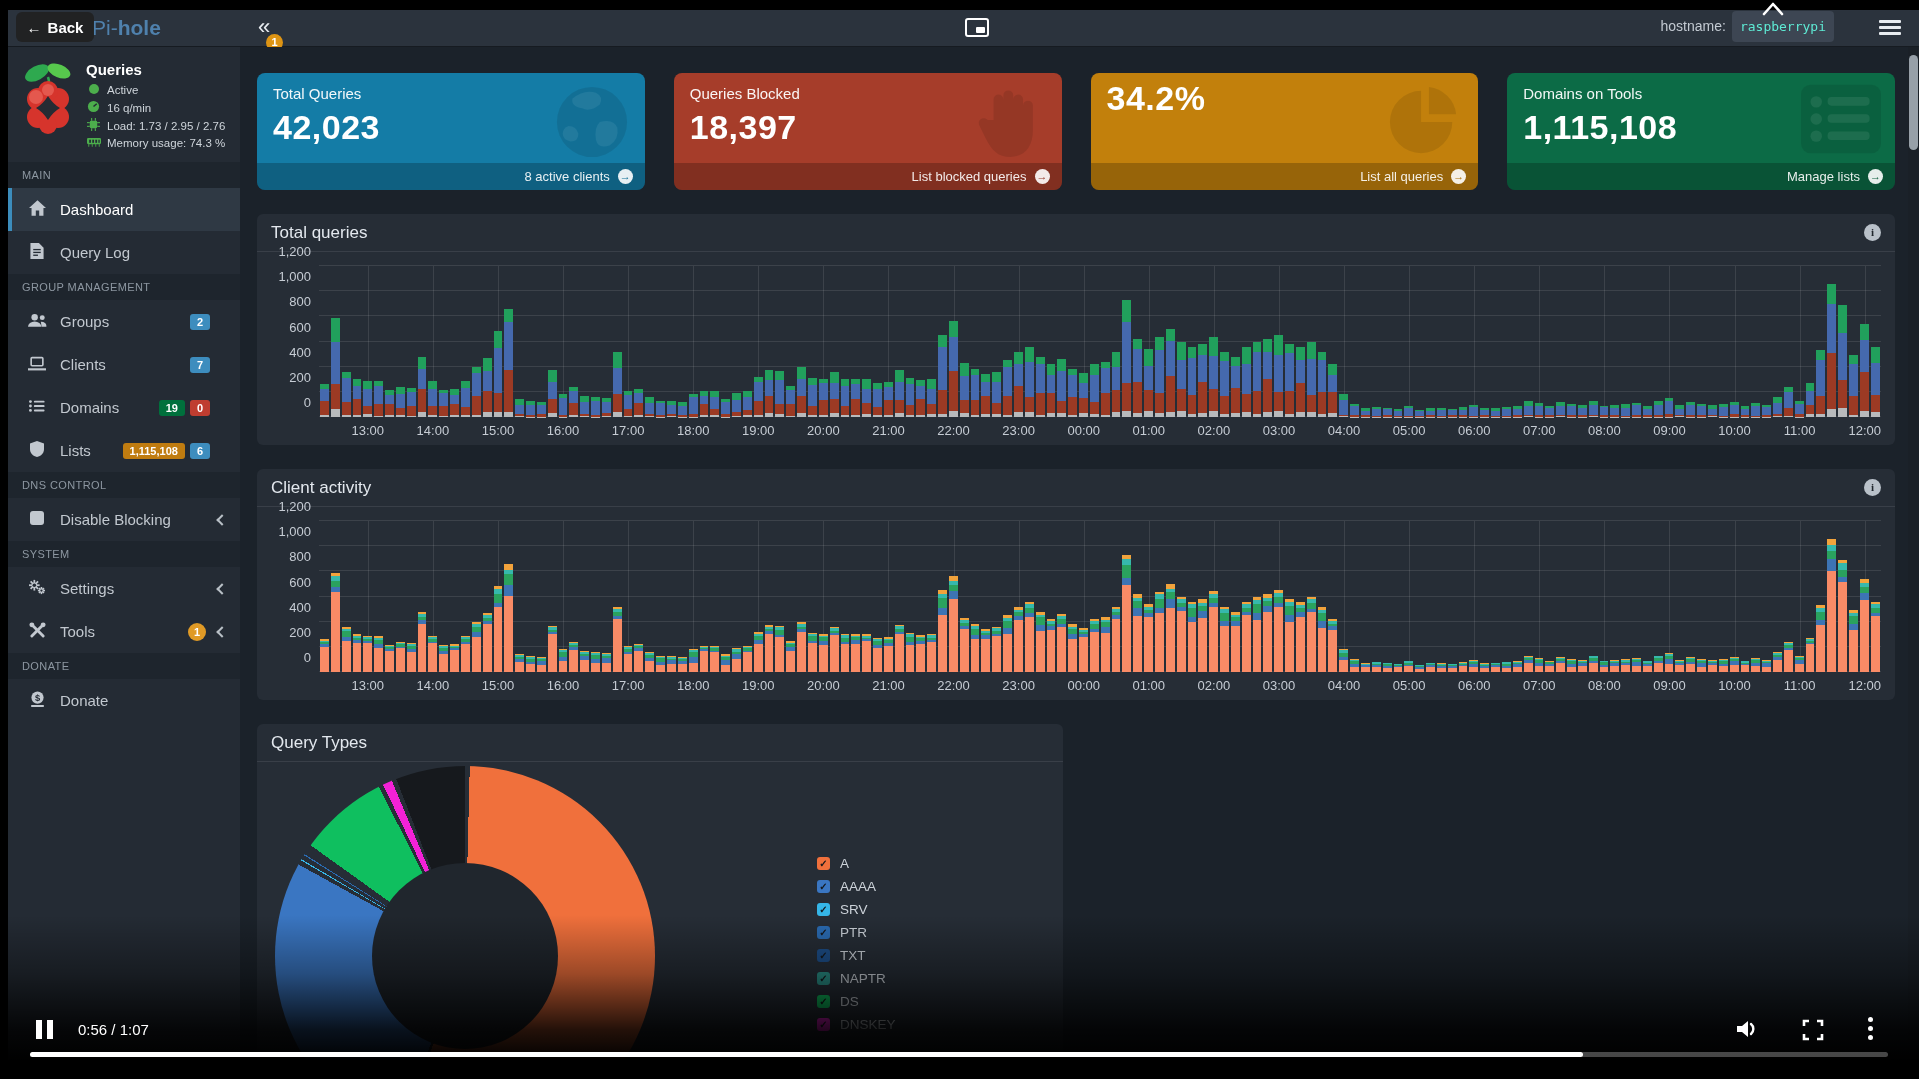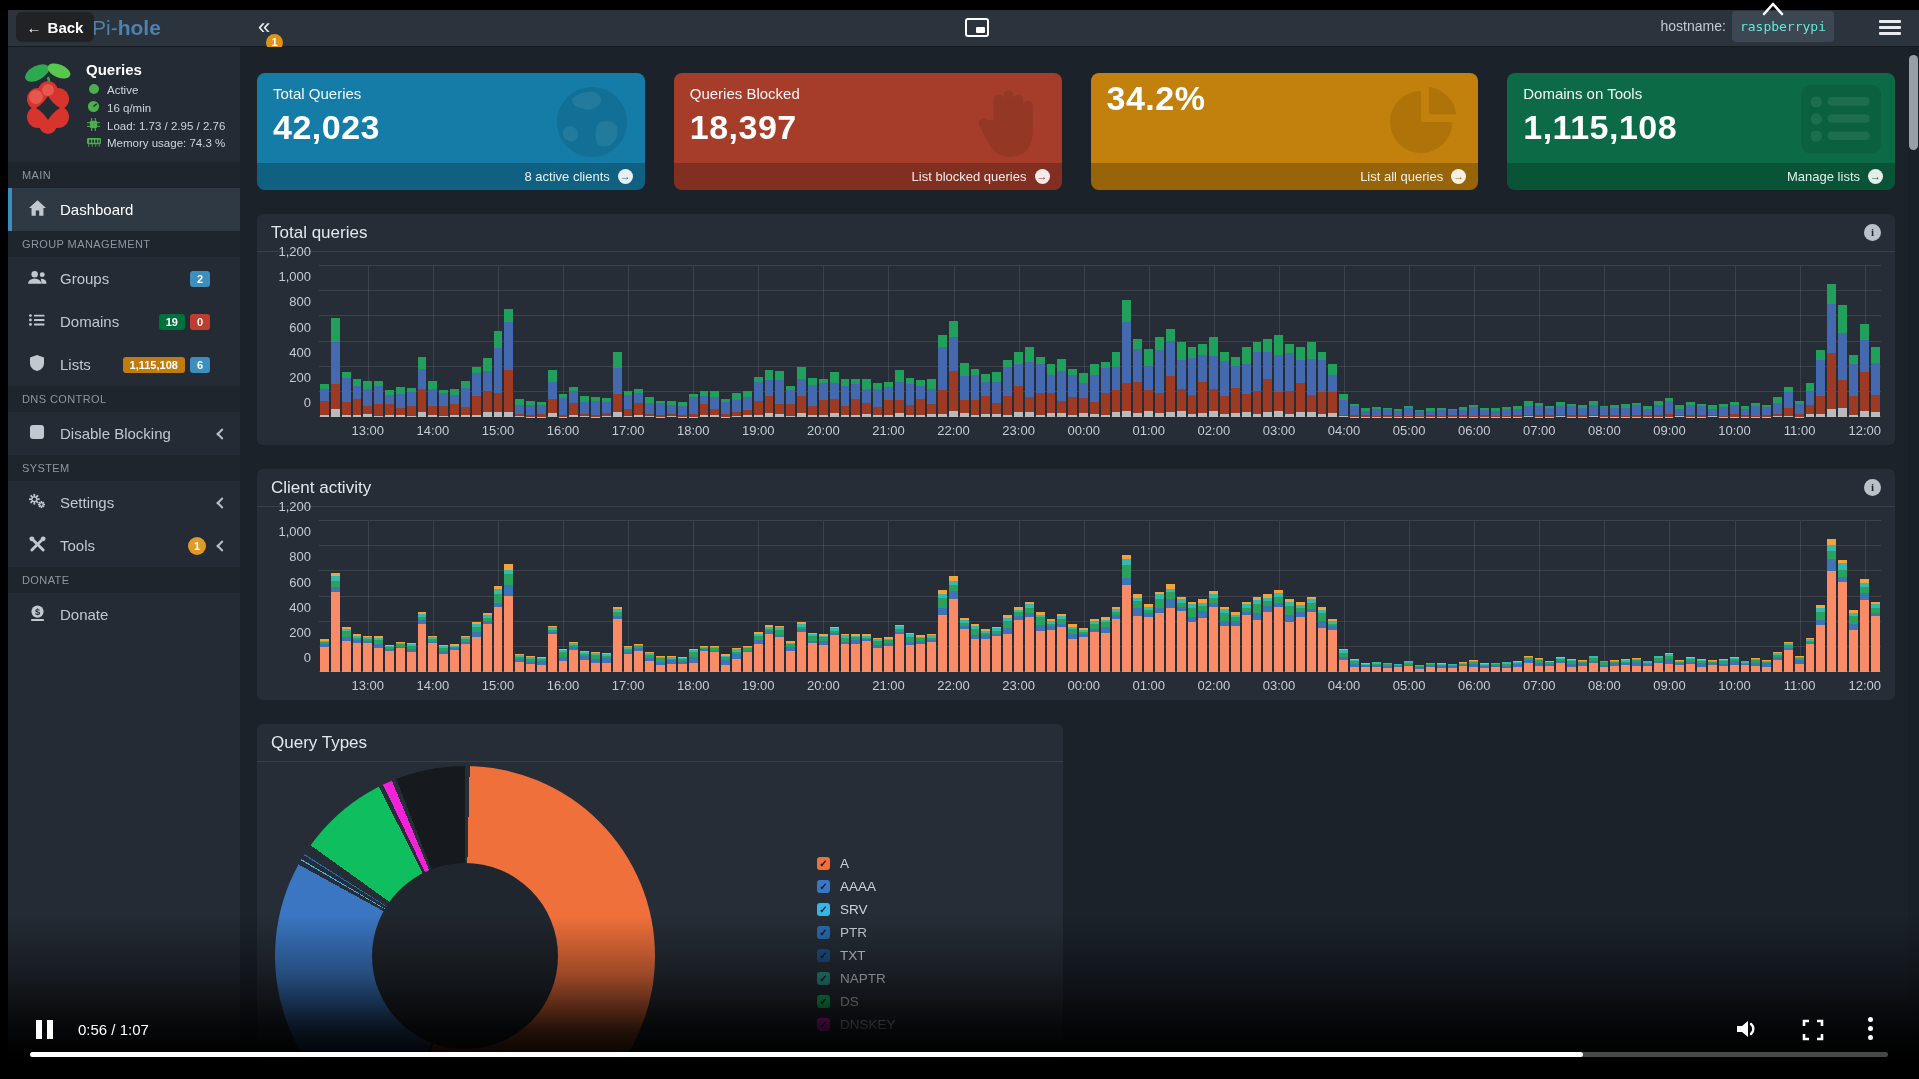--- a/index.html
+++ b/index.html
@@ -192,33 +192,58 @@
       <div id="sidebar-menu">
           <div class="menu-header">MAIN</div>
           <div class="menu-item active">
             <span class="micon">
               <span><svg width="17" height="16" viewBox="0 0 20 18" fill="#c2c8cf">
                   <path d="M10 0 L20 9 h-3 v9 h-5 v-6 h-4 v6 H3 V9 H0 z"></path>
                 </svg></span>
             </span>
             <span>Dashboard</span>
           </div>
+          <div class="menu-item">
+            <span class="micon">
+              <span><svg width="14" height="16" viewBox="0 0 14 17" fill="#c2c8cf">
+                  <path d="M0 0 h9 l5 5 v12 H0 z"></path>
+                  <g stroke="#242b34" stroke-width="1.4">
+                    <line x1="3" y1="7" x2="11" y2="7"></line>
+                    <line x1="3" y1="10" x2="11" y2="10"></line>
+                    <line x1="3" y1="13" x2="8" y2="13"></line>
+                  </g>
+                </svg></span>
+            </span>
+            <span>Query Log</span>
+          </div>
           <div class="menu-header">GROUP MANAGEMENT</div>
           <div class="menu-item">
             <span class="micon">
               <span><svg width="19" height="15" viewBox="0 0 20 15" fill="#c2c8cf">
                   <circle cx="7" cy="4" r="3.4"></circle>
                   <path d="M0 14 a7 5.5 0 0114 0 z"></path>
                   <circle cx="15" cy="4.5" r="2.6"></circle>
                   <path d="M13.5 8.8 a5.5 4.5 0 015.8 5.2 h-5 z"></path>
                 </svg></span>
             </span>
             <span>Groups</span>
             <span class="badges">
               <span class="badge blue">2</span>
+            </span>
+          </div>
+          <div class="menu-item">
+            <span class="micon">
+              <span><svg width="18" height="15" viewBox="0 0 20 16" fill="none" stroke="#c2c8cf" stroke-width="1.8">
+                  <rect x="3.5" y="1.5" width="13" height="9" rx="1"></rect>
+                  <path d="M0 14.5 h20" stroke-width="2.4"></path>
+                </svg></span>
+            </span>
+            <span>Clients</span>
+            <span class="badges">
+              <span class="badge blue">7</span>
             </span>
           </div>
           <div class="menu-item">
             <span class="micon">
               <span><svg width="16" height="14" viewBox="0 0 18 14">
                   <g fill="#c2c8cf">
                     <circle cx="1.6" cy="2" r="1.6"></circle>
                     <circle cx="1.6" cy="7" r="1.6"></circle>
                     <circle cx="1.6" cy="12" r="1.6"></circle>
                     <rect x="5.5" y="1" width="12" height="2.2" rx="1"></rect>

